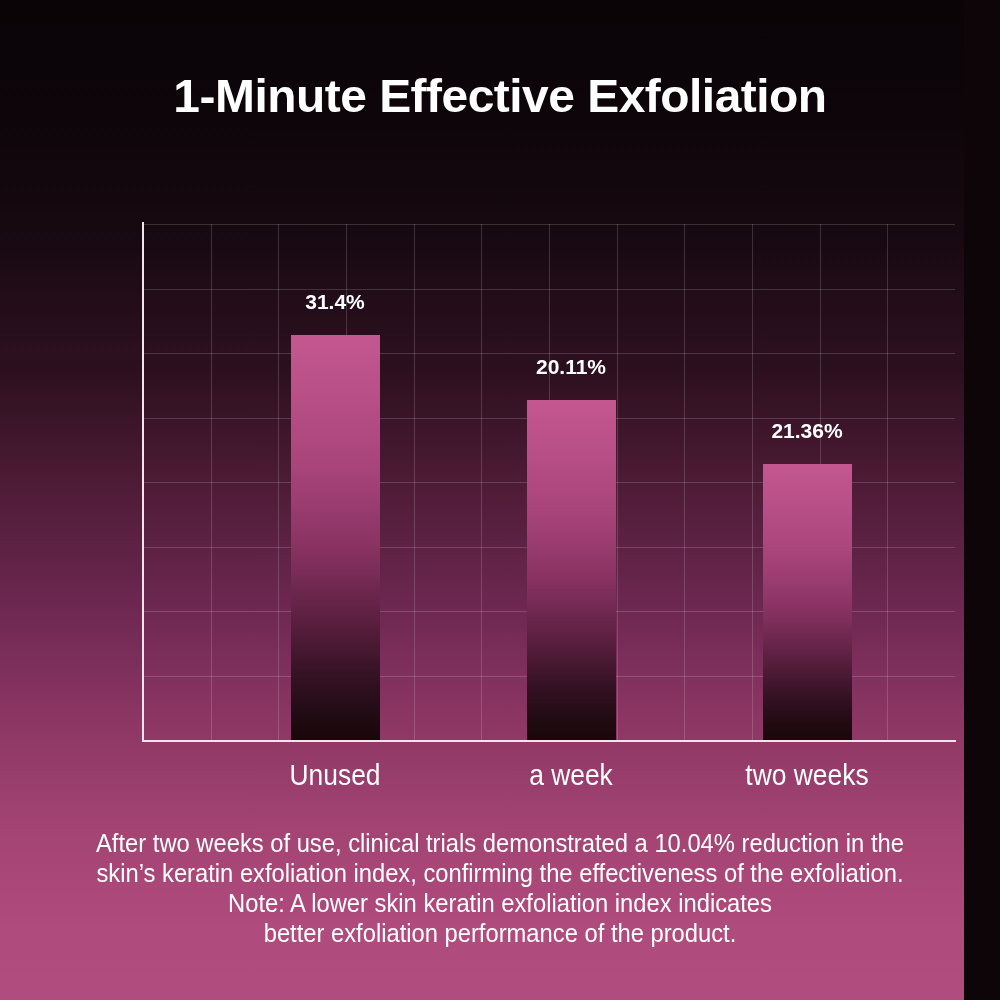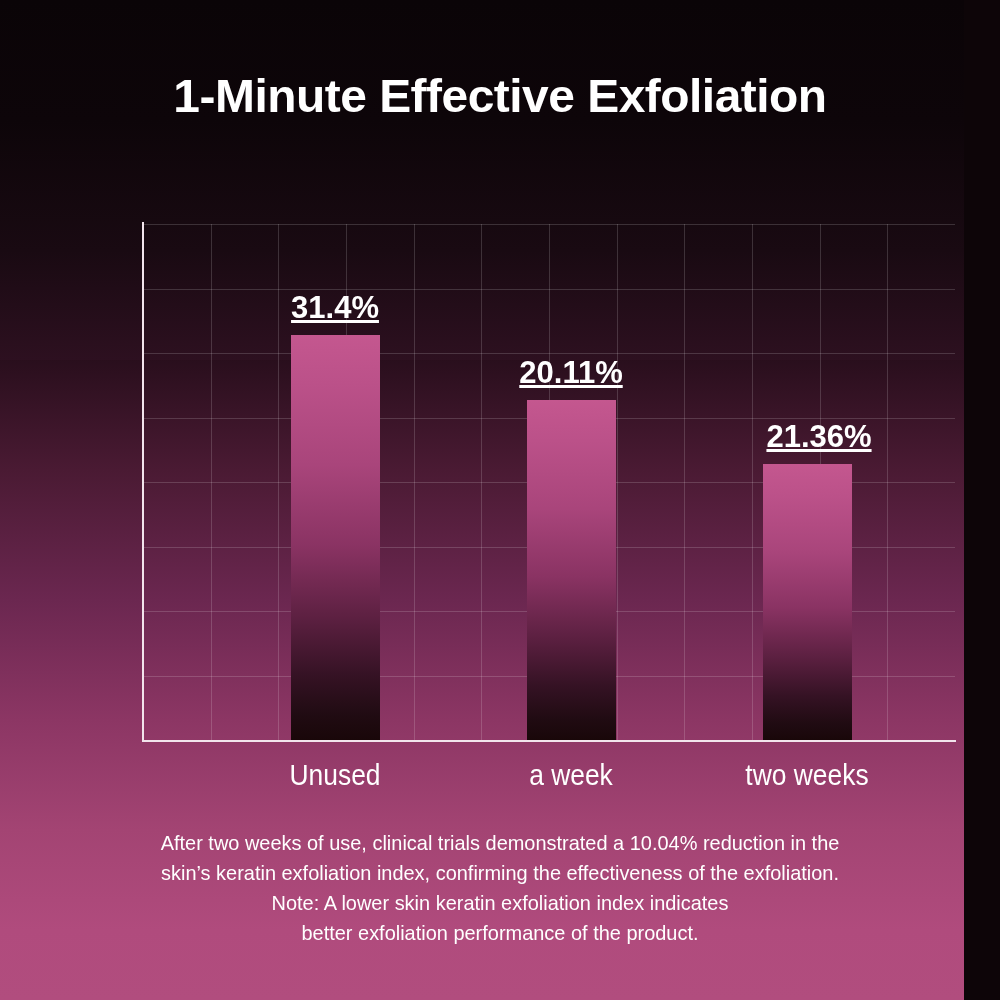--- a/index.html
+++ b/index.html
@@ -102,26 +102,25 @@
         #8a3363 52%,
         #5c2041 70%,
         #351224 84%,
         #200b12 94%,
         #190709 100%);
   }
   .bar-label {
     position: absolute;
     color: #ffffff;
     font-weight: bold;
-    font-size: 31px;
+    font-size: 21px;
     font-family: "Liberation Sans", sans-serif;
     text-align: center;
     white-space: nowrap;
     transform: translateX(-50%);
-    text-decoration: underline;
   }
 
   
   .xtick {
     position: absolute;
     top: 534px;
     color: #ffffff;
     font-size: 30px;
     font-family: "Liberation Sans", sans-serif;
     font-weight: 300;
@@ -131,21 +130,21 @@
   }
 
   
   #footnote {
     position: absolute;
     left: 50px;
     top: 828px;
     width: 900px;
     text-align: center;
     color: #ffffff;
-    font-size: 21px;
+    font-size: 25px;
     line-height: 30px;
     font-family: "Liberation Sans", sans-serif;
     font-weight: 300;
   }
   #footnote .fline {
     display: block;
     white-space: nowrap;
     transform: scaleX(0.95);
   }
 </style>
@@ -184,21 +183,21 @@
     <div id="x-axis-line"></div>
 
     <div id="yticks"></div>
 
     <div id="bars">
         <div class="bar" style="left: 147.5px; top: 110.94px; width: 89px; height: 405.06px;"></div>
         <div class="bar-label" style="left: 192px; top: 65.94px;">31.4%</div>
         <div class="bar" style="left: 383.5px; top: 175.698px; width: 89px; height: 340.302px;"></div>
         <div class="bar-label" style="left: 428px; top: 130.698px;">20.11%</div>
         <div class="bar" style="left: 619.5px; top: 240.456px; width: 89px; height: 275.544px;"></div>
-        <div class="bar-label" style="left: 664px; top: 195.456px; margin-left: 12px;">21.36%</div>
+        <div class="bar-label" style="left: 664px; top: 195.456px;">21.36%</div>
       </div>
 
     <div id="xticks">
         <div class="xtick" style="left: 192px;">Unused</div>
         <div class="xtick" style="left: 428px;">a week</div>
         <div class="xtick" style="left: 664px;">two weeks</div>
       </div>
 
   </div>
 

